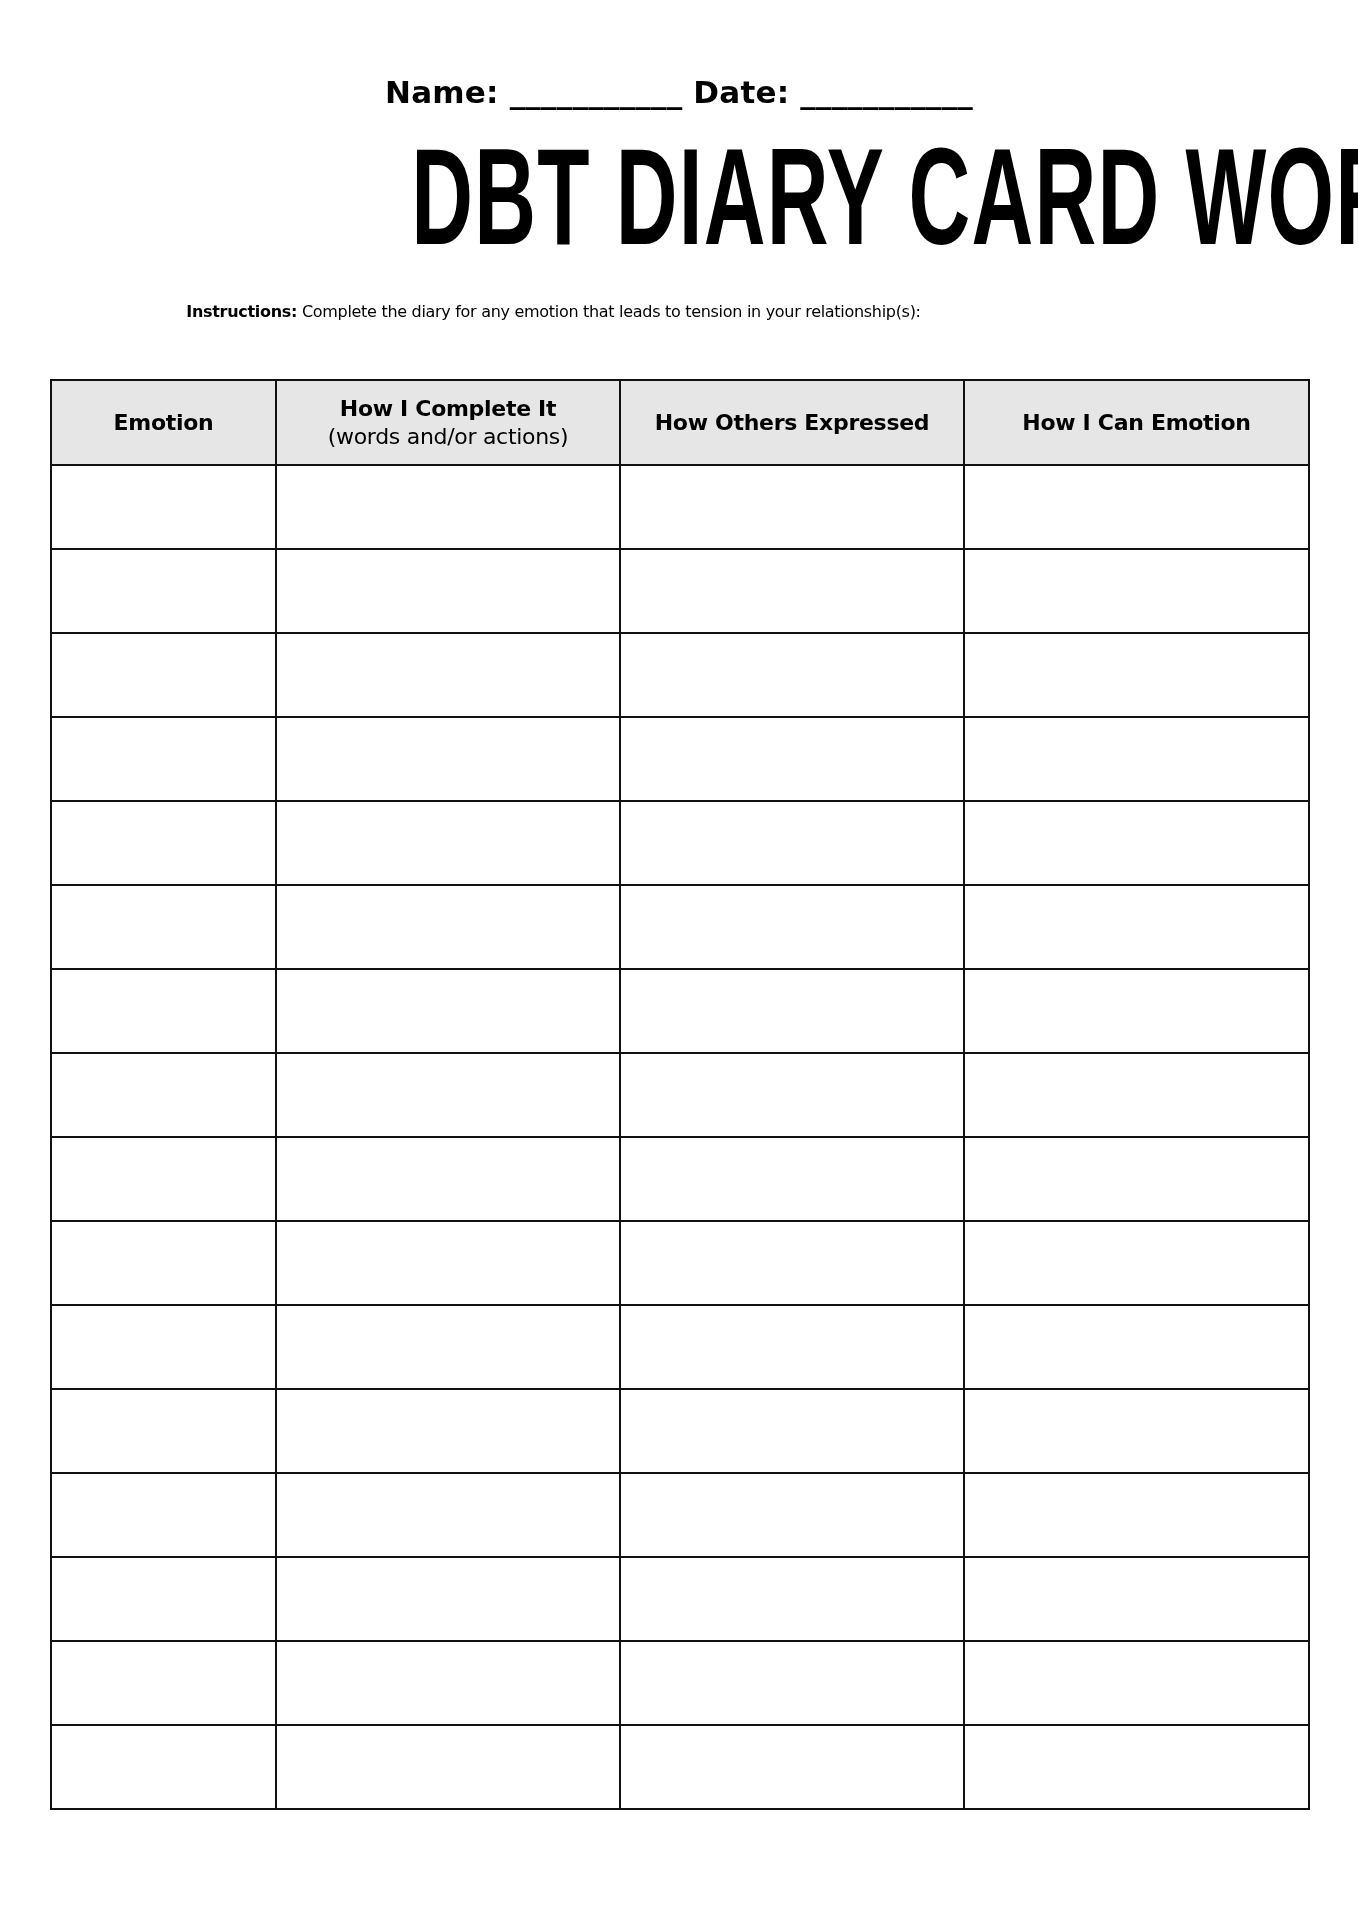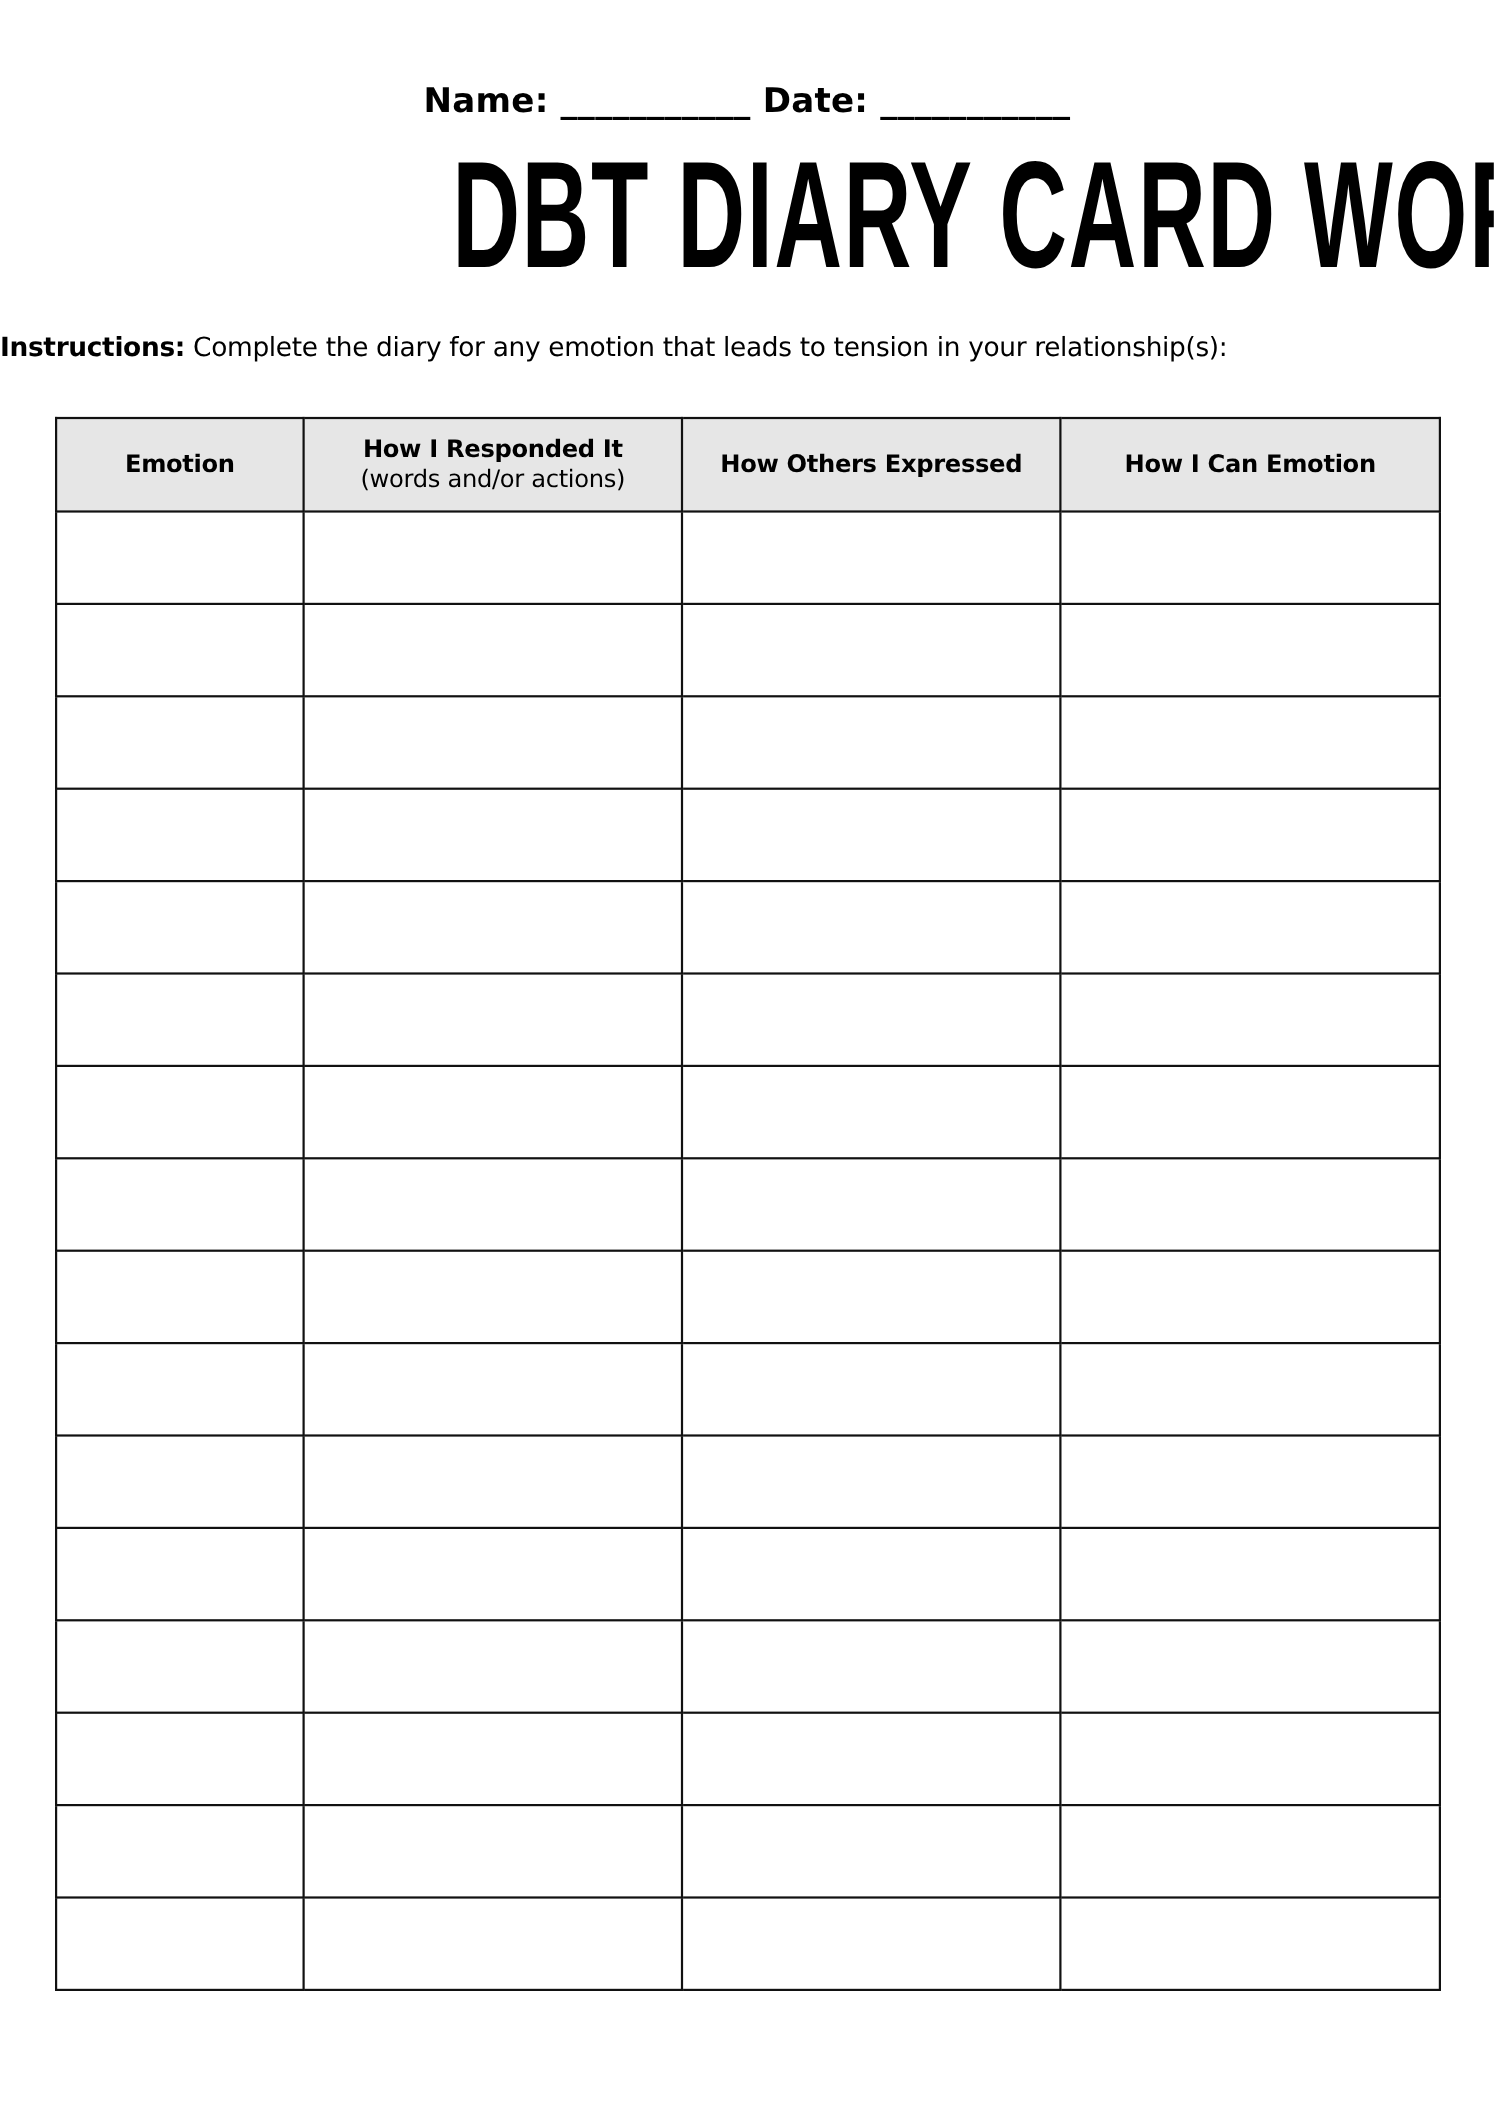--- a/index.html
+++ b/index.html
@@ -15,21 +15,21 @@
   }
   .title {
     display: inline-block;
     font-family: "Liberation Sans", sans-serif; font-weight: bold;
     font-size: 138px; line-height: 120px; letter-spacing: 2px;
     transform: scaleX(0.62); transform-origin: center center;
     white-space: nowrap;
   }
   .instructions {
     position: absolute; left: 0; top: 302px; width: 1107px; text-align: center;
-    font-family: "DejaVu Sans", sans-serif; font-size: 24px; letter-spacing: -0.3px; white-space: nowrap;
+    font-family: "DejaVu Sans", sans-serif; font-size: 16px; letter-spacing: -0.3px; white-space: nowrap;
   }
   .instructions .label { font-weight: bold; }
   .sheet-table {
     position: absolute; left: 50px; top: 379px; width: 1258px;
     border-collapse: collapse; table-layout: fixed;
   }
   .sheet-table th, .sheet-table td {
     border: 2px solid #111; padding: 0;
   }
   .sheet-table th {
@@ -58,21 +58,21 @@
 <table class="sheet-table">
   <colgroup>
       <col class="c1">
       <col class="c2">
       <col class="c3">
       <col class="c4">
     </colgroup>
   <thead>
     <tr>
       <th><span>Emotion</span></th>
-      <th><span>How I Responded It</span><span class="sub">(words and/or actions)</span></th>
+      <th><span>How I Complete It</span><span class="sub">(words and/or actions)</span></th>
       <th><span>How Others Expressed</span></th>
       <th><span>How I Can Emotion</span></th>
     </tr>
   </thead>
   <tbody id="table-body">
       <tr>
         <td></td>
         <td></td>
         <td></td>
         <td></td>

